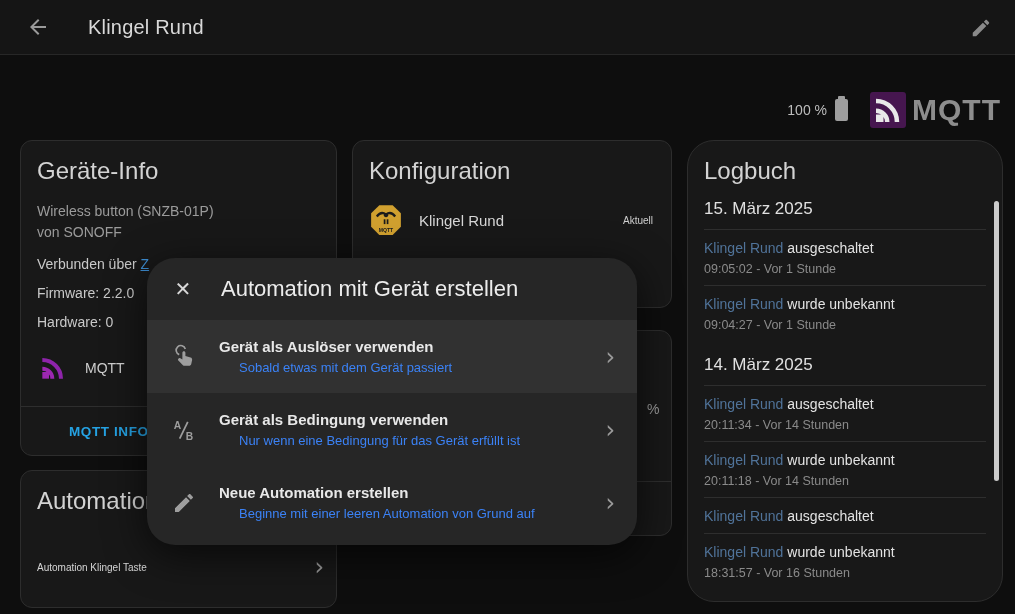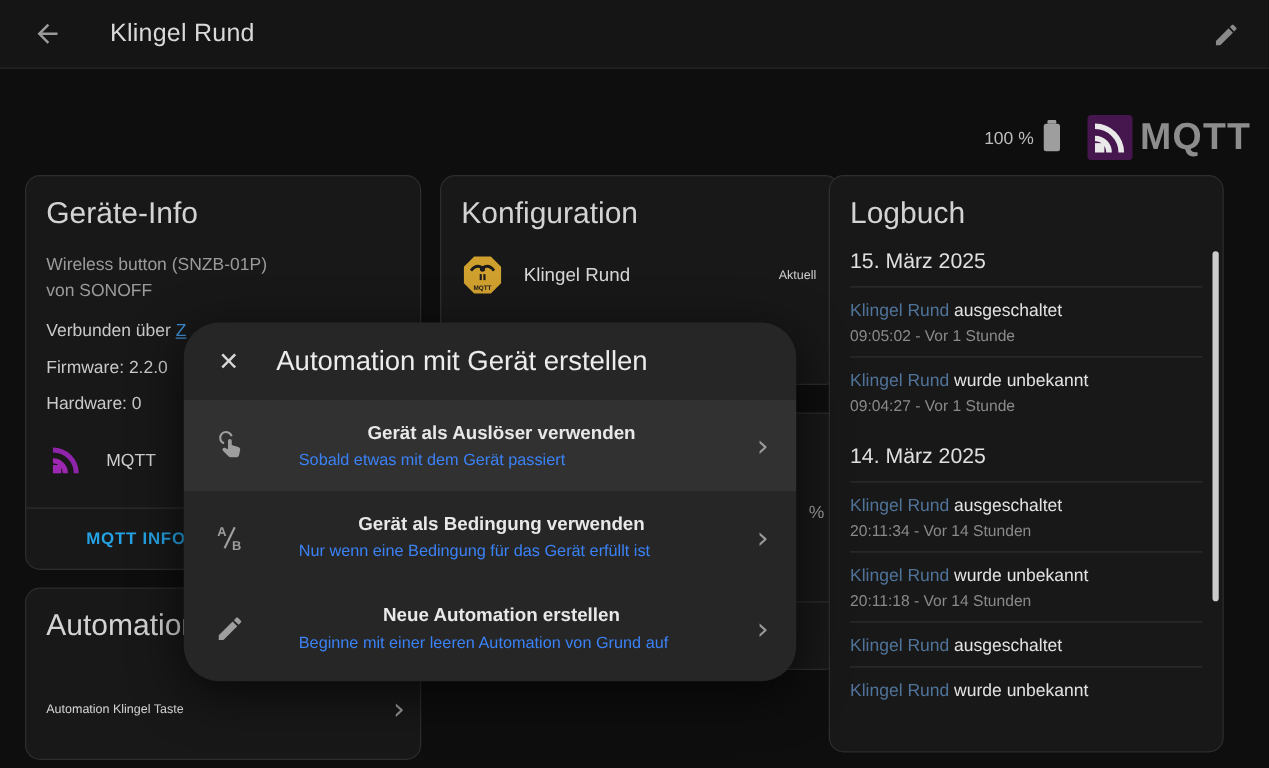--- a/index.html
+++ b/index.html
@@ -31,21 +31,21 @@
 
   
   .card { position:absolute; background:#181818; border:1px solid #2d2d2d;
           border-radius:12px; overflow:hidden; }
   .card-title { color:#d3d3d3; font-size:24px; font-weight:400; }
 
   #card-device  { left:20px;  top:140px; width:317px; height:316px; }
   #card-config  { left:352px; top:140px; width:320px; height:168px; }
   #card-sensors { left:352px; top:330px; width:320px; height:206px; }
   #card-autom   { left:20px;  top:470px; width:317px; height:138px; }
-  #card-logbook { left:663px; top:140px; width:316px; height:462px; }
+  #card-logbook { left:687px; top:140px; width:316px; height:462px;border-radius:27px; }
 
   .pad { padding:16px; }
 
   
   .dim-line { color:#9b9b9b; font-size:14px; line-height:21px; }
   .info-line { color:#c9c9c9; font-size:14px; margin-top:13px; }
   .blue-link { color:#3e8fd4; text-decoration:underline; cursor:pointer; }
   .integration-row { display:flex; align-items:center; gap:16px; margin-top:22px; }
   .integration-label { color:#cfcfcf; font-size:14px; }
   .card-footer { position:absolute; left:0; right:0; bottom:0; border-top:1px solid #2e2e2e;
@@ -82,21 +82,21 @@
             background:#262626; border-radius:28px;
             box-shadow:0 10px 40px rgba(0,0,0,.65); z-index:20; overflow:hidden; }
   .dialog-header { display:flex; align-items:center; height:62px; padding:0 24px; gap:26px; }
   .dialog-close { color:#d8d8d8; font-size:20px; cursor:pointer; width:24px; text-align:center; }
   .dialog-title { color:#ececec; font-size:22px; }
   .option { display:flex; align-items:center; height:73px; padding:0 22px 0 24px;
             gap:22px; cursor:pointer; }
   .option.hl { background:#313131; }
   .opt-icon { width:26px; display:flex; justify-content:center; }
   .opt-text { flex:1; }
-  .opt-title { color:#e8e8e8; font-size:15px; font-weight:bold; margin-bottom:5px;text-align:center; }
+  .opt-title { color:#e8e8e8; font-size:15px; font-weight:bold; margin-bottom:5px; }
   .opt-sub { color:#3b82f6; font-size:13px;margin-left:20px; }
 </style>
 </head>
 <body>
 
 <div class="appbar">
   <div class="back-btn">
     <svg width="24" height="24" viewBox="0 0 24 24">
       <path fill="#9a9a9a" d="M20 11H7.8l5.6-5.6L12 4l-8 8 8 8 1.4-1.4L7.8 13H20v-2z"></path>
     </svg>
@@ -202,20 +202,21 @@
     </div>
     <div class="lb-entry">
       <div class="lb-line"><span class="lb-link">Klingel Rund</span><span> wurde unbekannt</span></div>
       <div class="lb-time">20:11:18 - Vor 14 Stunden</div>
     </div>
     <div class="lb-entry">
       <div class="lb-line"><span class="lb-link">Klingel Rund</span><span> ausgeschaltet</span></div>
     </div>
     <div class="lb-entry">
       <div class="lb-line"><span class="lb-link">Klingel Rund</span><span> wurde unbekannt</span></div>
+      <div class="lb-time">18:31:57 - Vor 16 Stunden</div>
     </div>
   </div>
   <div class="lb-scroll"></div>
 </div>
 
 <div class="dialog">
   <div class="dialog-header">
     <span class="dialog-close">✕</span>
     <span class="dialog-title">Automation mit Gerät erstellen</span>
   </div>

